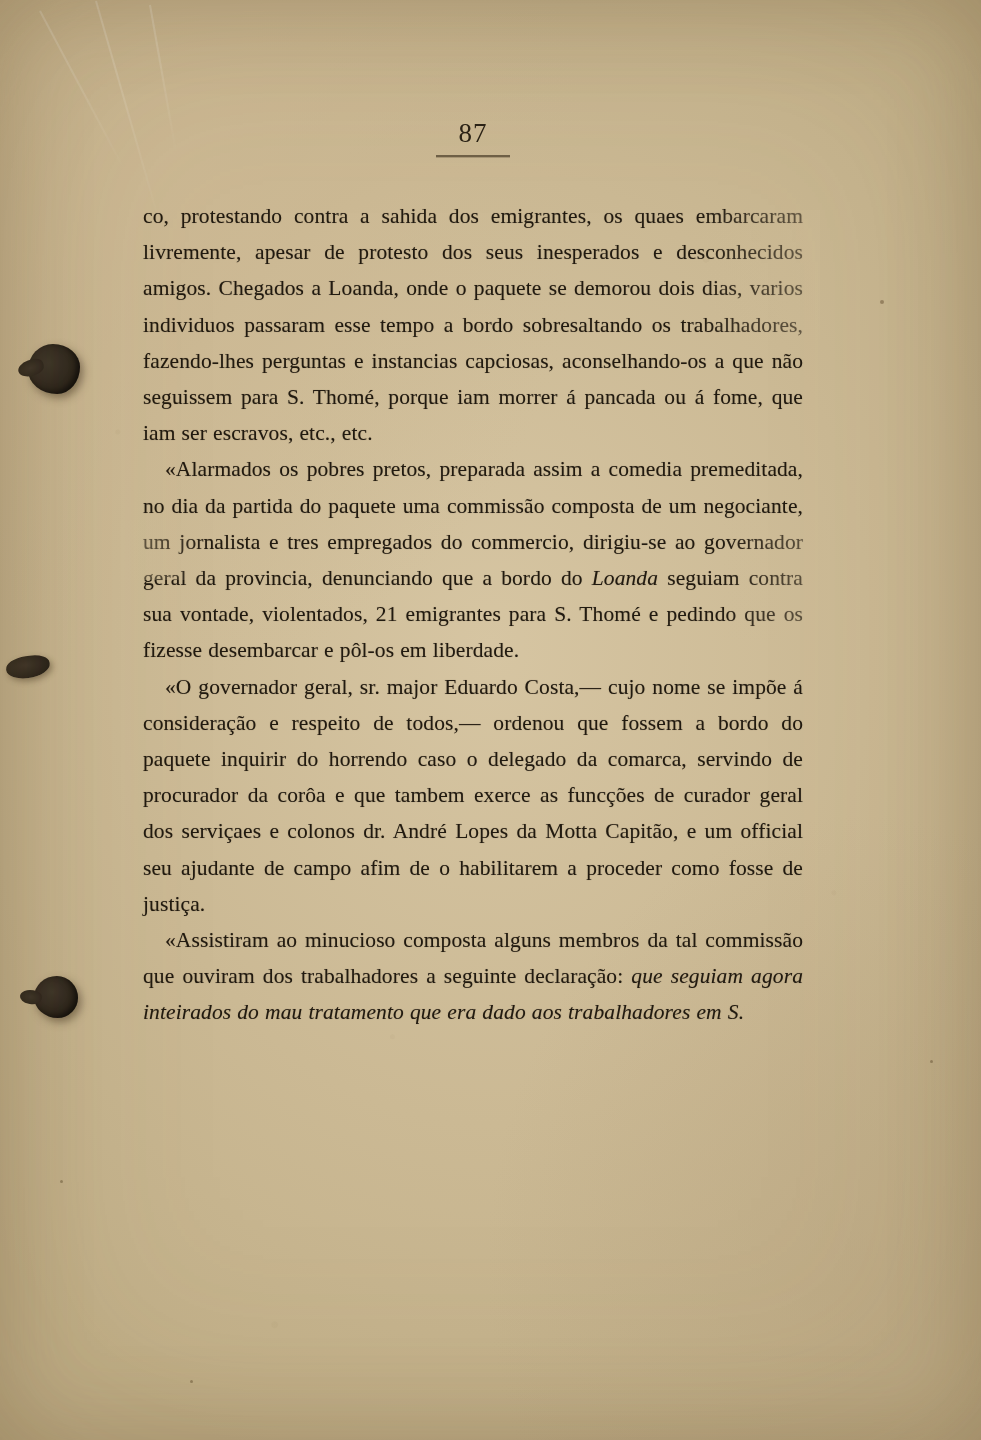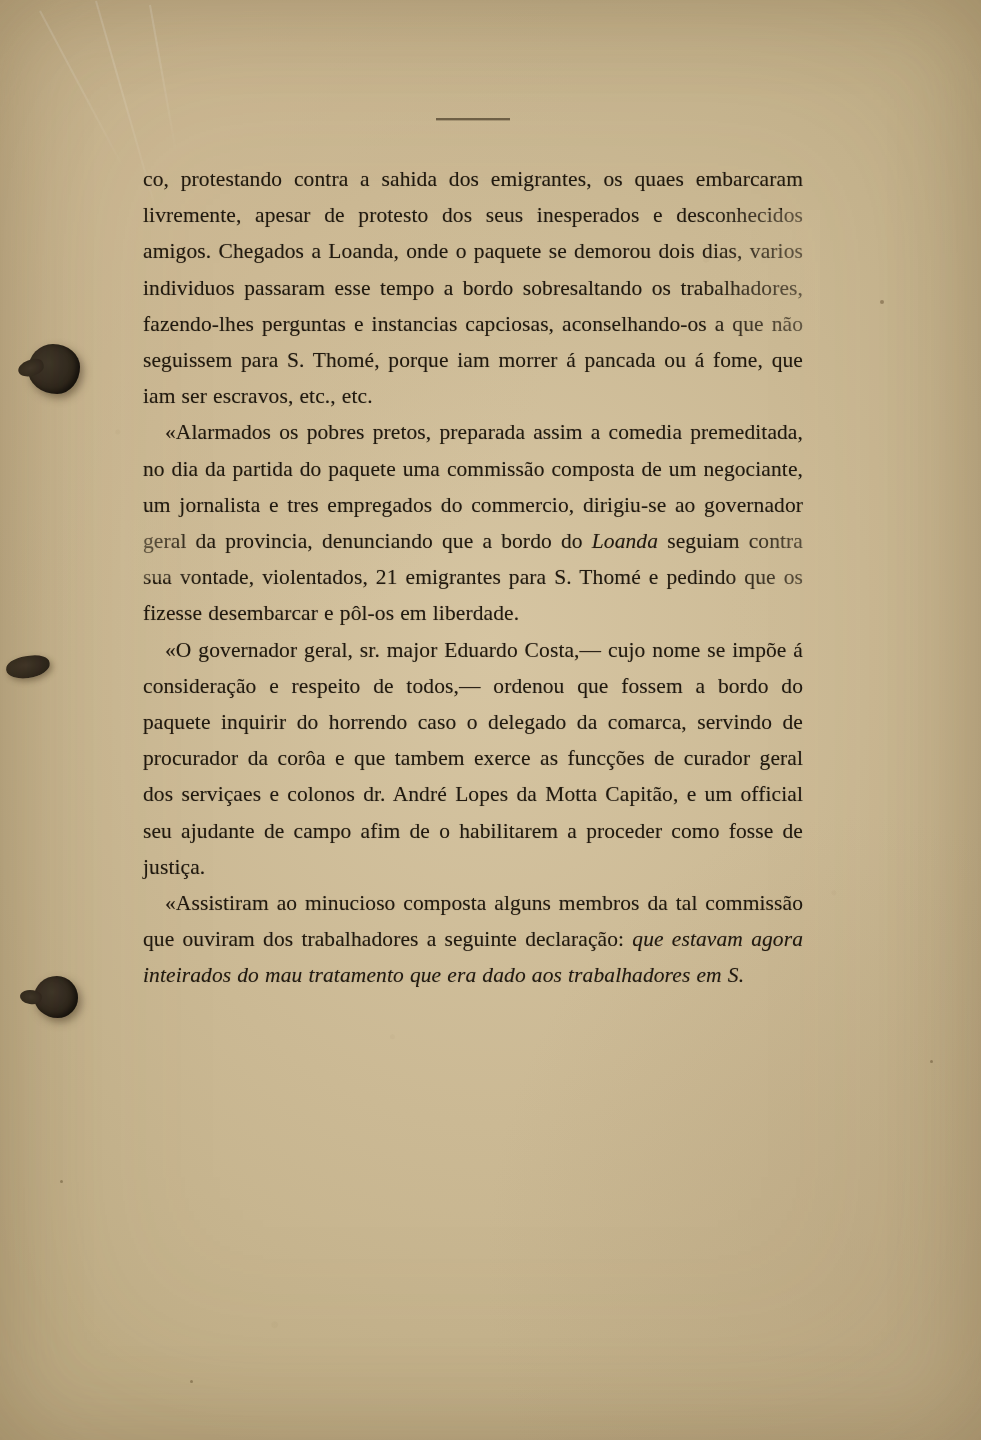--- a/index.html
+++ b/index.html
@@ -177,26 +177,27 @@
   <div class="hole" id="hole2"></div>
   <div class="hole" id="hole3"></div>
 
   <div class="speck" style="left:880px; top:300px; width:4px; height:4px;"></div>
   <div class="speck" style="left:930px; top:1060px; width:3px; height:3px;"></div>
   <div class="speck" style="left:190px; top:1380px; width:3px; height:3px;"></div>
   <div class="speck" style="left:60px; top:1180px; width:3px; height:3px;"></div>
 
   <div id="content">
 
+    <div class="folio">87</div>
     <div class="rule"></div>
 
     <p class="body" id="para-1"><span>co, protestando contra a sahida dos emigrantes, os quaes embarcaram livremente, apesar de protesto dos seus inesperados e desconhecidos amigos. Chegados a Loanda, onde o paquete se demorou dois dias, varios individuos passaram esse tempo a bordo sobresaltando os trabalhadores, fazendo-lhes perguntas e instancias capciosas, aconselhando-os a que não seguissem para S. Thomé, porque iam morrer á pancada ou á fome, que iam ser escravos, etc., etc.</span></p>
     <p class="body indent" id="para-2"><span>«Alarmados os pobres pretos, preparada assim a comedia premeditada, no dia da partida do paquete uma commissão composta de um negociante, um jornalista e tres empregados do commercio, dirigiu-se ao governador geral da provincia, denunciando que a bordo do </span><i>Loanda</i><span> seguiam contra sua vontade, violentados, 21 emigrantes para S. Thomé e pedindo que os fizesse desembarcar e pôl-os em liberdade.</span></p>
     <p class="body indent" id="para-3"><span>«O governador geral, sr. major Eduardo Costa,— cujo nome se impõe á consideração e respeito de todos,— ordenou que fossem a bordo do paquete inquirir do horrendo caso o delegado da comarca, servindo de procurador da corôa e que tambem exerce as funcções de curador geral dos serviçaes e colonos dr. André Lopes da Motta Capitão, e um official seu ajudante de campo afim de o habilitarem a proceder como fosse de justiça.</span></p>
-    <p class="body indent" id="para-4"><span>«Assistiram ao minucioso composta alguns membros da tal commissão que ouviram dos trabalhadores a seguinte declaração: </span><i>que estavam agora inteirados do mau tratamento que era dado aos trabalhadores em S.</i></p>
+    <p class="body indent" id="para-4"><span>«Assistiram ao minucioso composta alguns membros da tal commissão que ouviram dos trabalhadores a seguinte declaração: </span><i>que seguiam agora inteirados do mau tratamento que era dado aos trabalhadores em S.</i></p>
 
   </div>
 
   <div class="fade" id="fadeR1"></div>
   <div class="fade" id="fadeR2"></div>
   <div class="fade" id="fadeL1"></div>
 
   <div class="vignette"></div>
 </div>
 

